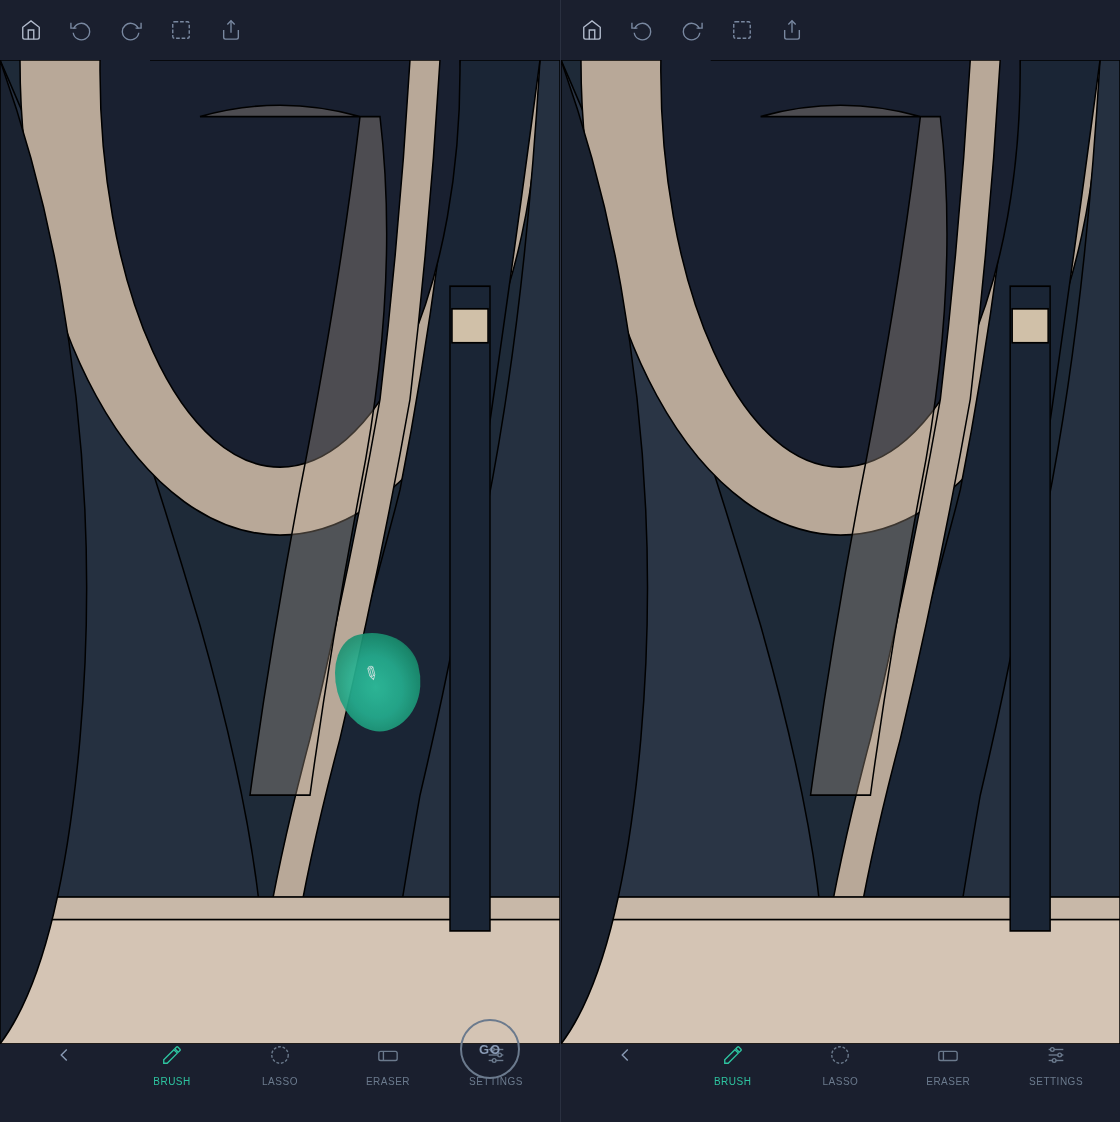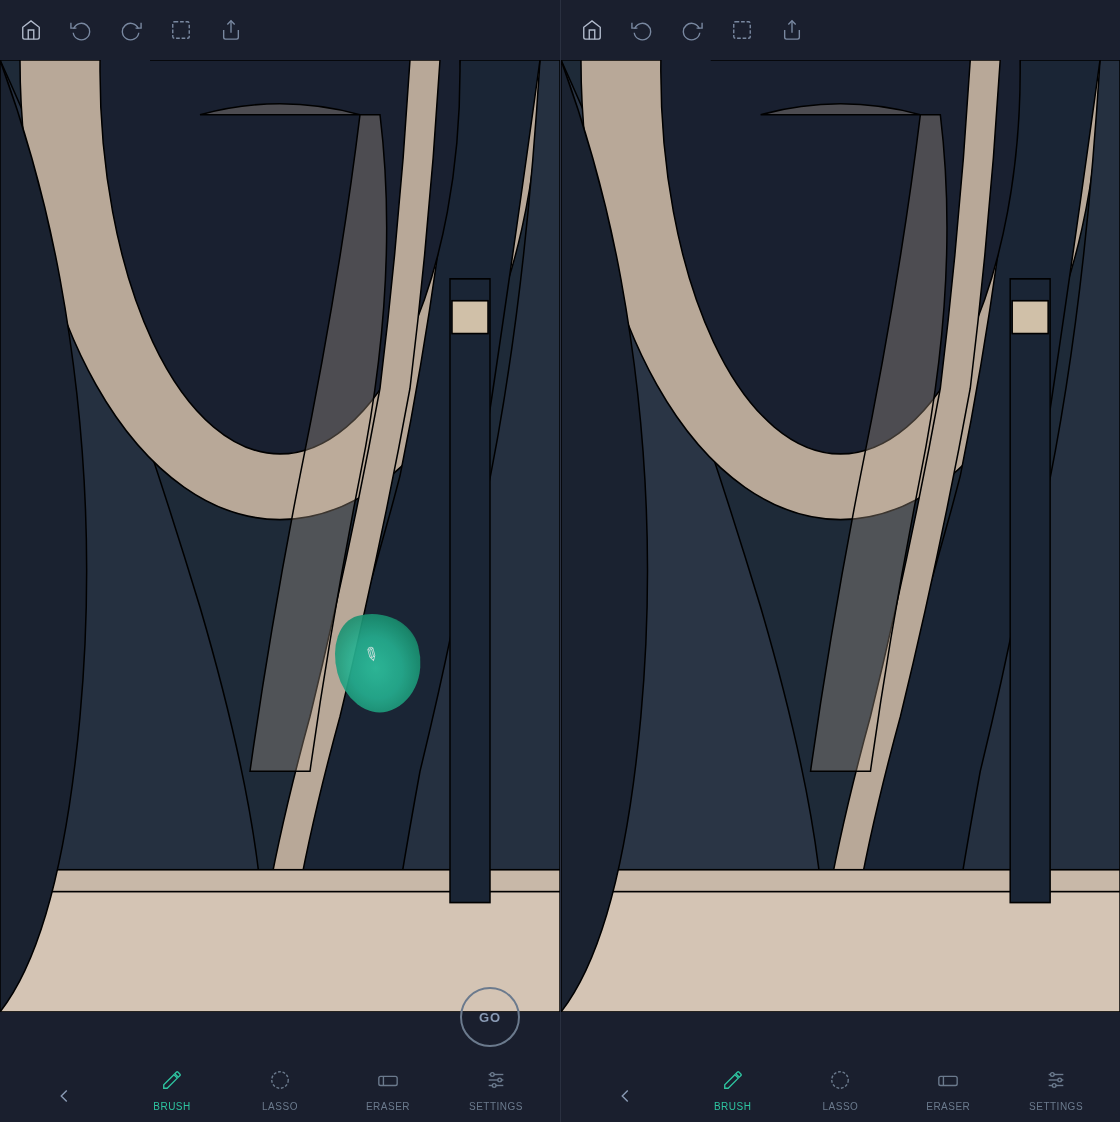--- a/index.html
+++ b/index.html
@@ -75,21 +75,21 @@
     
     .arch-bg {
       position: absolute;
       width: 100%;
       height: 100%;
       background: linear-gradient(135deg, #2c3e50 0%, #1a2535 40%, #252f3f 70%, #1e2837 100%);
     }
 
     
     .bottom-toolbar {
-      height: 110px;
+      height: 78px;
       background: #1a1f2e;
       display: flex;
       flex-direction: column;
       justify-content: flex-end;
       padding-bottom: 10px;
       position: relative;
     }
 
     .go-button-container {
       position: absolute;
@@ -110,21 +110,21 @@
       font-weight: 600;
       cursor: pointer;
       display: flex;
       align-items: center;
       justify-content: center;
       letter-spacing: 1px;
     }
 
     .tool-items {
       display: flex;
-      align-items: flex-end;
+      align-items: flex-start;
       justify-content: space-around;
       padding: 0 10px;
       height: 70px;
     }
 
     .tool-item {
       display: flex;
       flex-direction: column;
       align-items: center;
       gap: 5px;

